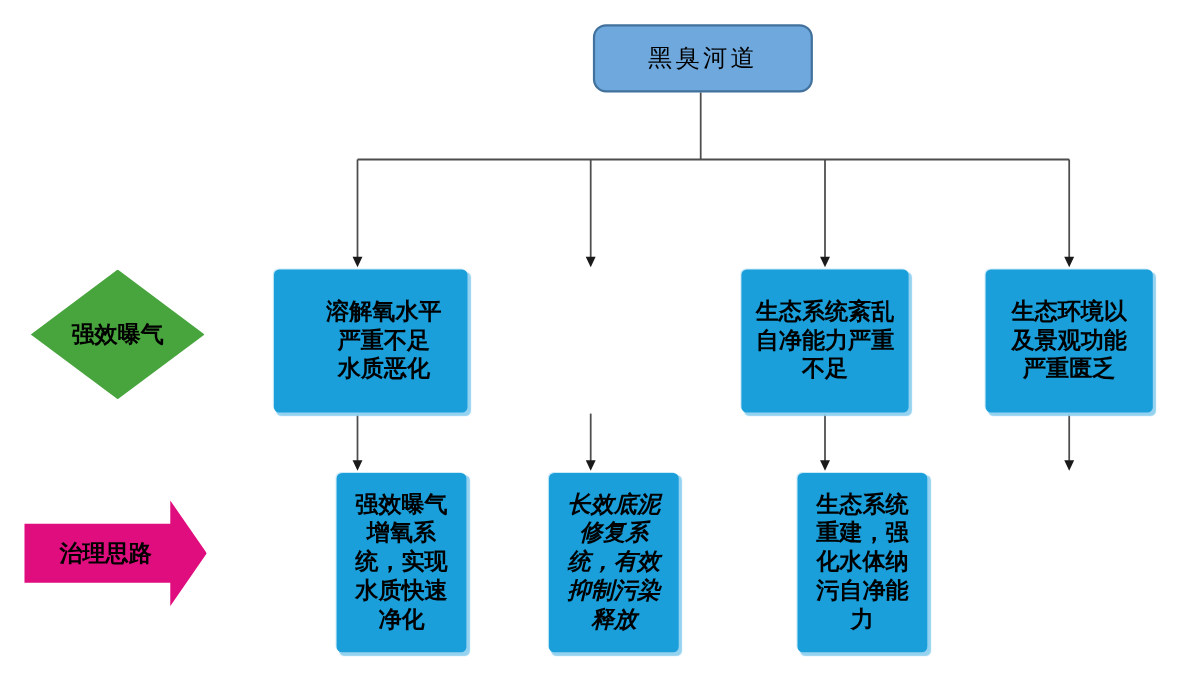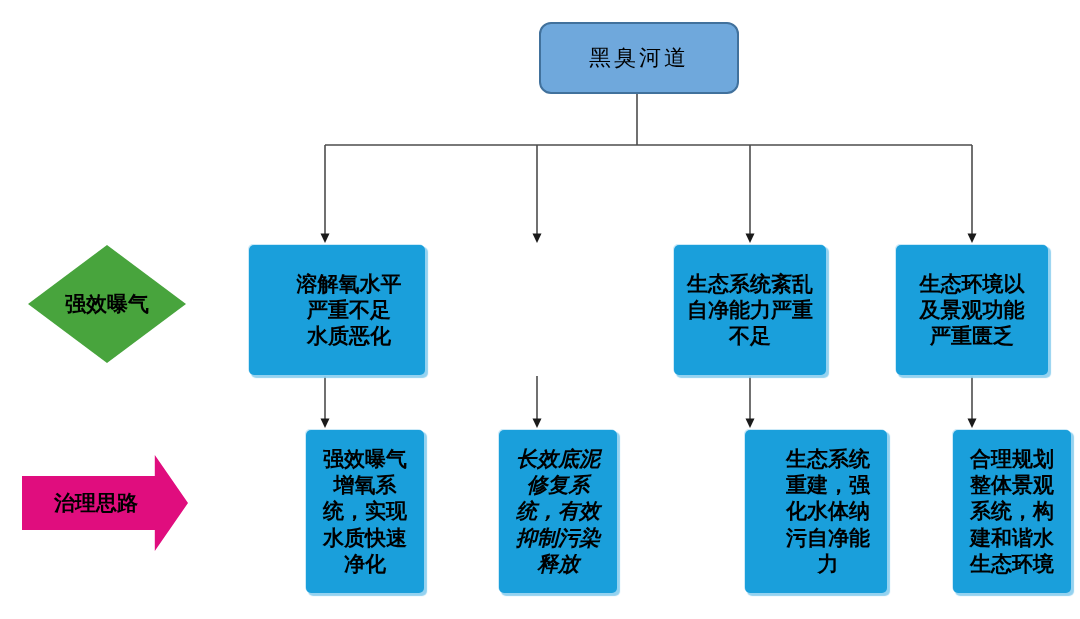--- a/index.html
+++ b/index.html
@@ -7,21 +7,21 @@
     position:relative;
     width:1080px;height:619px;
     background:#ffffff;
     font-family:"Liberation Sans","DejaVu Sans",sans-serif;
     color:#000;
     overflow:hidden;
   }
   #connectors{position:absolute;left:0;top:0;width:1080px;height:619px;z-index:0;}
 
   .node-root{
-    position:absolute;left:539px;top:22px;width:200px;height:72px;
+    position:absolute;left:539px;top:22px;width:200px;height:62px;
     background:var(--top-fill,#6FA8DC);
     border:2px solid var(--top-border,#41719C);
     border-radius:12px;
     display:flex;align-items:center;justify-content:center;
     font-family:Liberation Mono, monospace;
     font-size:22px;letter-spacing:3px;
     box-sizing:border-box;z-index:2;
   }
   .node-blue{
     position:absolute;
@@ -31,21 +31,21 @@
     text-align:center;
     font-weight:bold;
     white-space:pre-line;
     line-height:1.25;
     box-shadow:2.5px 2.5px 1px rgba(142,208,239,0.95), -1px -1px 0 rgba(142,208,239,0.45);
     z-index:2;
   }
   .problem{top:245px;width:152px;height:130px;font-size:21px;}
   .p1{left:249px;padding-left:24px;} .p2{left:461px;} .p3{left:674px;} .p4{left:896px;}
   .solution{top:430px;width:118px;height:163px;font-size:21px;margin-left:40px;}
-  .s1{left:266px;} .s2{left:459px;font-style:italic;} .s3{left:705px;padding-left:24px;} .s4{left:913px;}
+  .s1{left:266px;} .s2{left:459px;font-style:italic;} .s3{left:685px;} .s4{left:913px;}
 
   .diamond{
     position:absolute;left:28px;top:245px;width:158px;height:118px;
     background:var(--diamond-green,#48A43D);
     clip-path:polygon(50% 0,100% 50%,50% 100%,0 50%);
     display:flex;align-items:center;justify-content:center;
     font-weight:bold;font-size:21px;z-index:2;
   }
   .arrow-label{
     position:absolute;left:22px;top:455px;width:166px;height:96px;
@@ -114,19 +114,14 @@
   <div class="node-blue solution s2">长效底泥
 修复系
 统，有效
 抑制污染
 释放</div>
   <div class="node-blue solution s3">生态系统
 重建，强
 化水体纳
 污自净能
 力</div>
-  <div class="node-blue solution s4">合理规划
-整体景观
-系统，构
-建和谐水
-生态环境</div>
 
 </div>
 
 </body></html>

